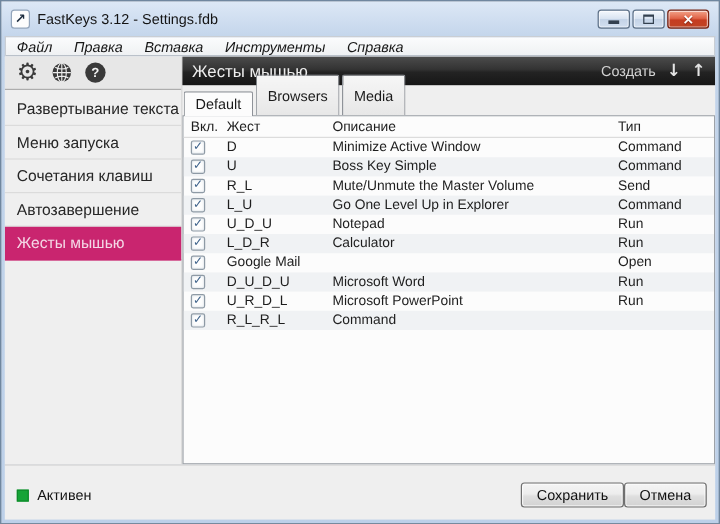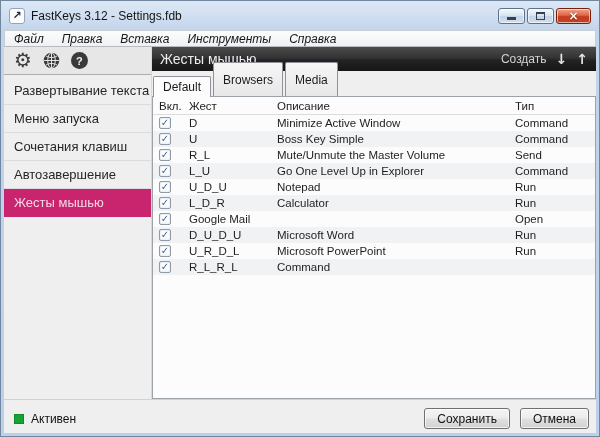--- a/index.html
+++ b/index.html
@@ -73,25 +73,25 @@
   .c-gesture { width:88px; }
   .c-desc { flex:1; min-width:0; white-space:nowrap; overflow:hidden; }
   .c-type { width:80px; }
   .thead .c-check { padding-left:6px; }
   .cb { width:12px; height:12px; background:#FDFDFD; border:1px solid #8E9AA5; border-radius:2px;
     display:flex; align-items:center; justify-content:center;
     font-size:10px; line-height:10px; font-weight:bold; color:#40648C;
     box-shadow:inset 0 0 2px #C9D4DE; }
 
   
-  .statusbar { height:34px; background:#EFEFEF; border-top:1px solid #D2D2D2;
+  .statusbar { height:46px; background:#EFEFEF; border-top:1px solid #D2D2D2;
     display:flex; align-items:center; padding:4px 7px 0 10px; }
   .status-square { width:10px; height:10px; background:#16A437; border:1px solid #0E8A2A; }
   .status-label { margin-left:7px; font-size:12px; color:#141414; }
-  .footer-btns { margin-left:auto; display:flex; gap:10px; }
+  .footer-btns { margin-left:auto; display:flex; }
   .btn { min-width:62px; height:21px; padding:0 12px; font-size:12px; color:#111;
     border:1px solid #707070; border-radius:3px;
     background:linear-gradient(#F4F4F4,#EDEDED 45%,#DFDFDF 55%,#D2D2D2);
     box-shadow:inset 0 0 0 1px rgba(255,255,255,.7);
     display:flex; align-items:center; justify-content:center; }
 </style>
 </head>
 <body>
 
 <div class="frame">

